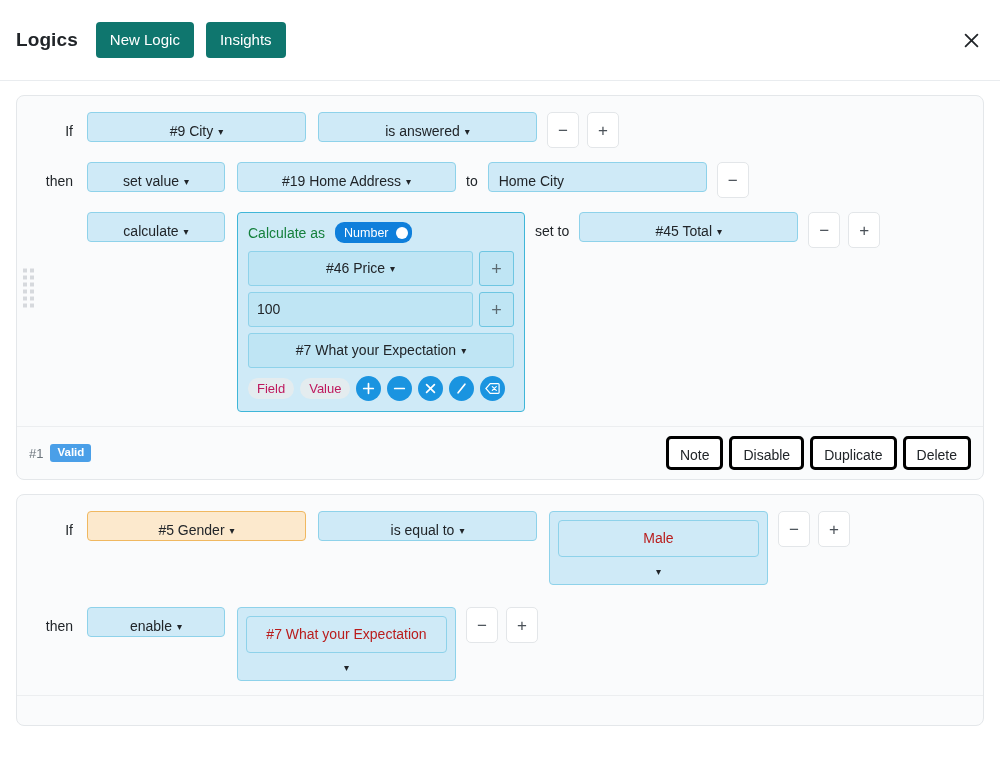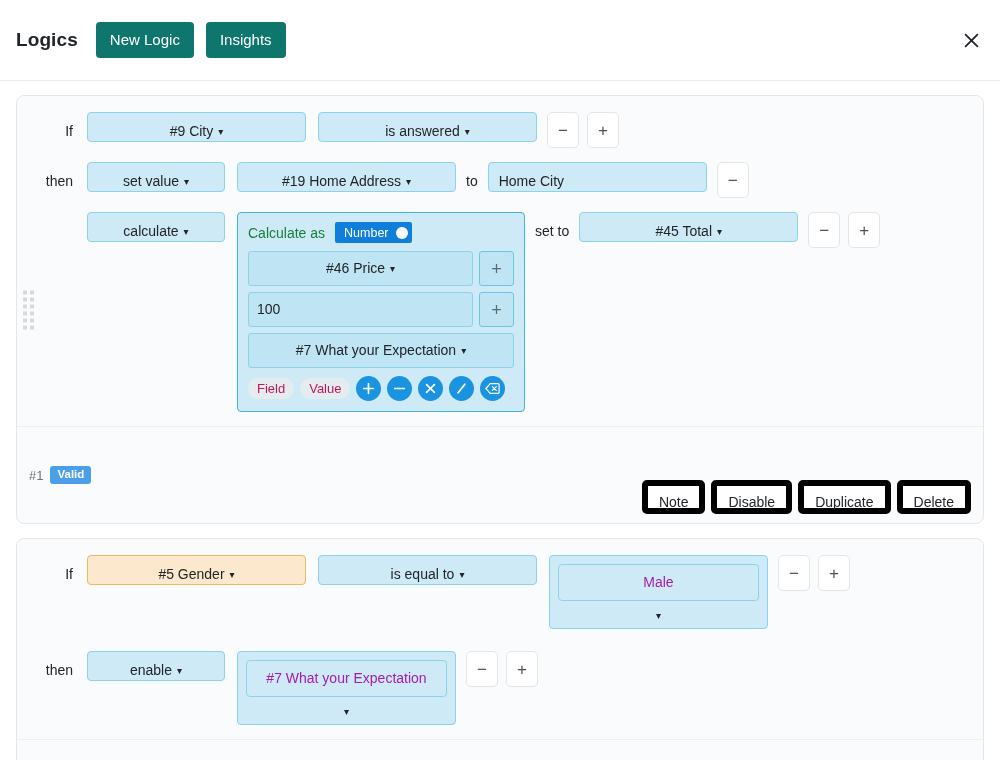--- a/index.html
+++ b/index.html
@@ -181,21 +181,21 @@
   }
   .calc-head-label {
     font-size:14px;
     color:#15803d;
     margin-right:10px;
   }
   .toggle-pill {
     display:inline-flex;
     align-items:center;
     background:#0f7fdb;
-    border-radius:2px;
+    border-radius:9px;
     height:21px;
     padding:0 4px 0 9px;
     color:#fff;
     font-size:12.5px;
     cursor:pointer;
   }
   .toggle-pill .knob {
     width:12px; height:12px;
     border-radius:50%;
     background:#fff;
@@ -270,21 +270,21 @@
     cursor:pointer;
   }
   .multiselect .tag {
     background:#cfeaf7;
     border:1px solid #8ed2ea;
     border-radius:4px;
     height:37px;
     line-height:35px;
     text-align:center;
     font-size:14px;
-    color:#a21caf;
+    color:#b91c1c;
   }
   .multiselect .ms-caret {
     text-align:center;
     font-size:10px;
     color:#212529;
     margin-top:11px;
     line-height:8px;
   }
 
   
@@ -309,31 +309,30 @@
     font-weight:bold;
     text-align:right;
   }
   .footer-actions {
     margin-left:auto;
     display:flex;
     gap:6px;
   }
   .btn-ghost {
     background:#fff;
-    border:6px solid #000000;
+    border:3px solid #000000;
     border-radius:5px;
     font-size:14px;
     color:#212529;
     padding:0 11px;
     height:34px;
     line-height:32px;
     cursor:pointer;
     font-family:"Liberation Sans", sans-serif;
     white-space:nowrap;
-    margin-top:44px;
   }
 </style>
 </head>
 <body>
 
 <div class="header">
   <div class="app-title">Logics</div>
   <button class="btn-primary">New Logic</button>
   <button class="btn-primary">Insights</button>
   <div class="close-btn">

